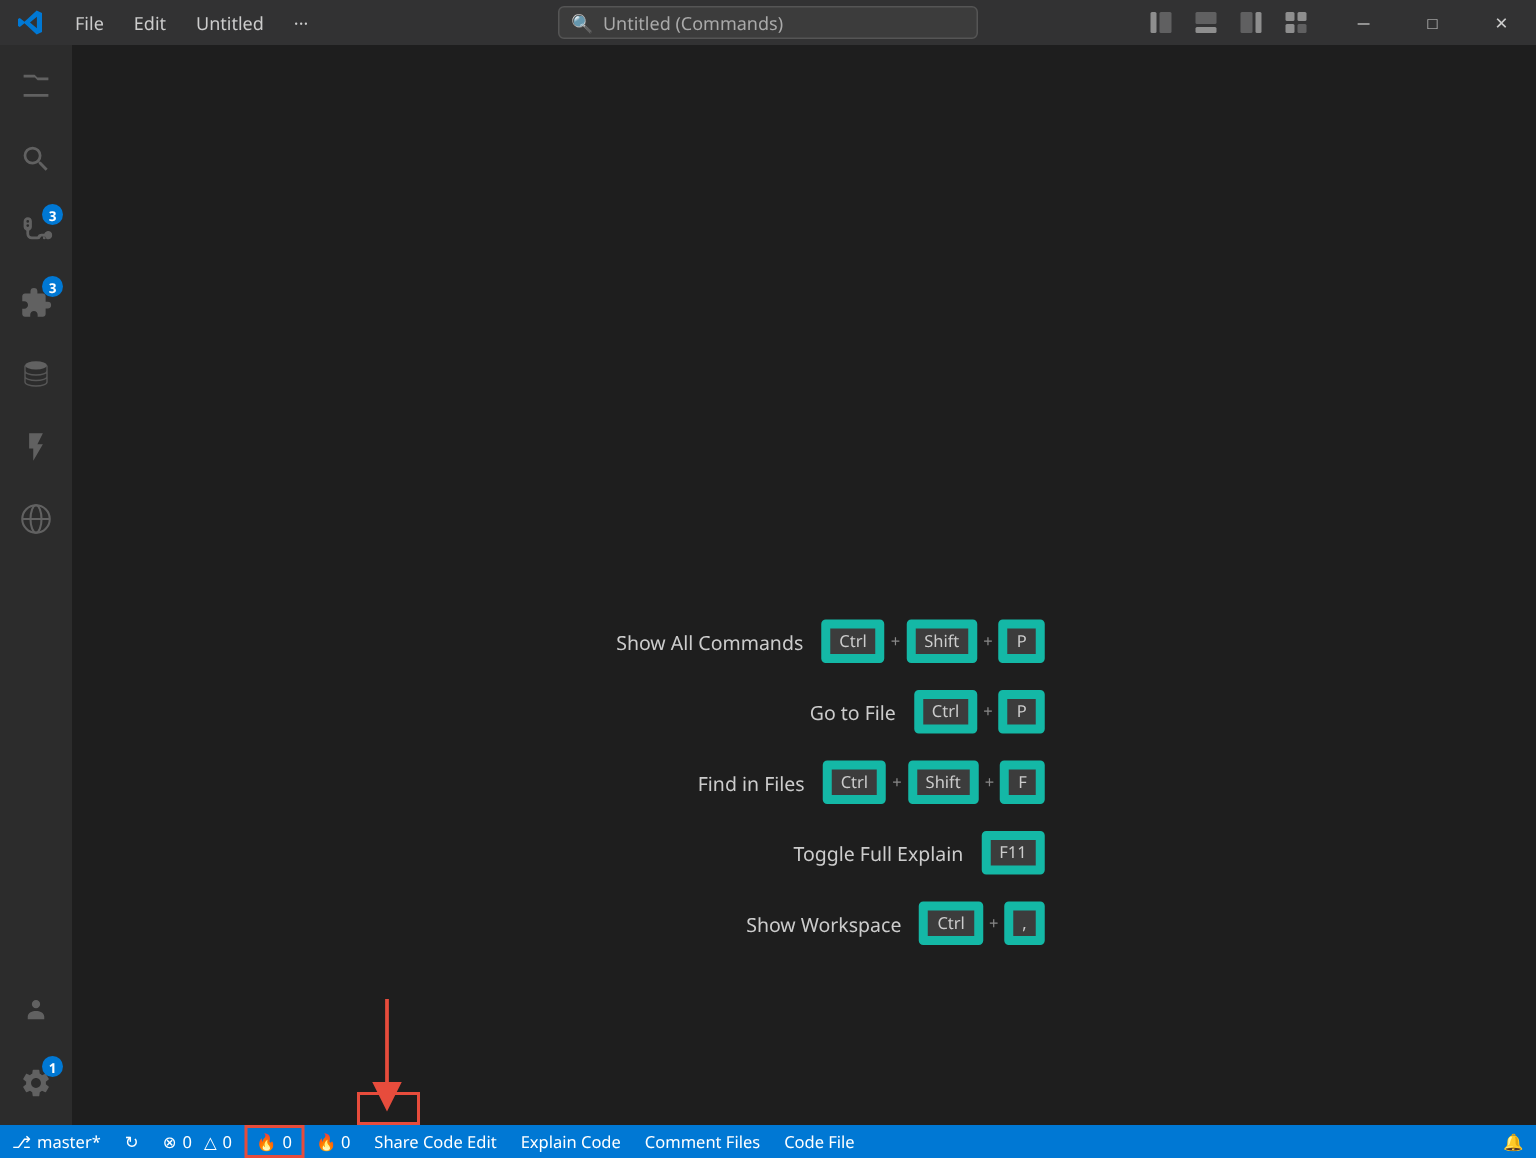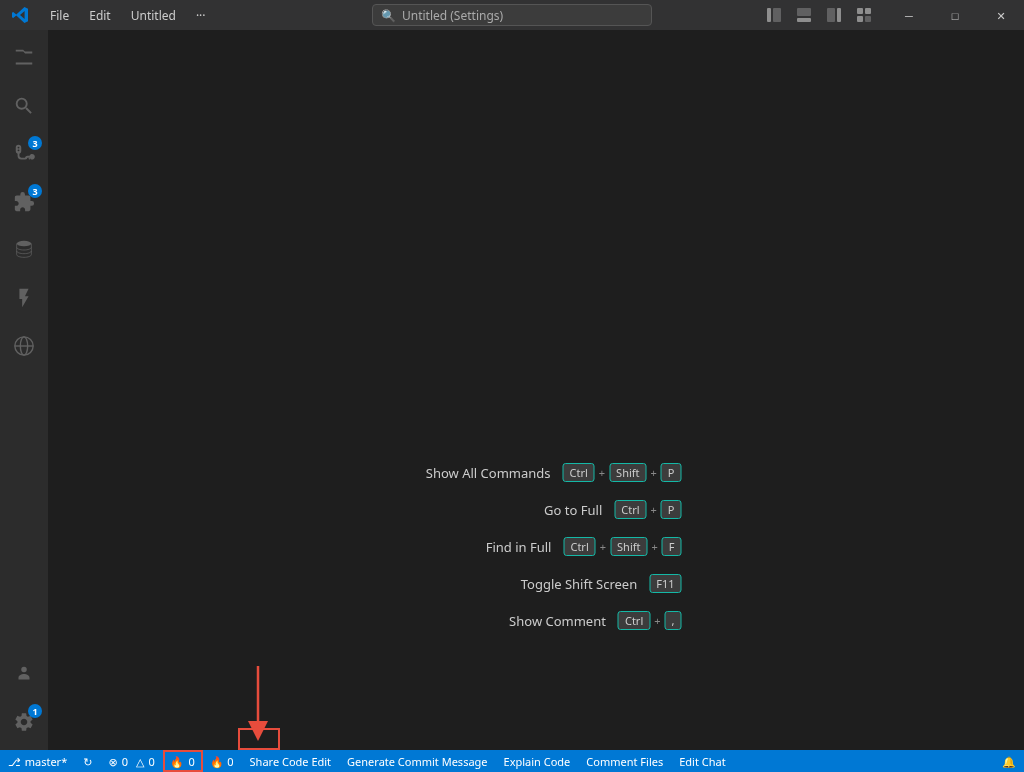--- a/index.html
+++ b/index.html
@@ -190,21 +190,21 @@
       text-align: right;
       min-width: 160px;
     }
     .shortcut-keys {
       display: flex;
       align-items: center;
       gap: 4px;
     }
     .key-badge {
       background: #3c3c3c;
-      border: 1px solid #14b8a6;
+      border: 6px solid #14b8a6;
       border-radius: 3px;
       padding: 1px 6px;
       font-size: 11px;
       color: #cccccc;
     }
     .key-plus {
       color: #888;
       font-size: 11px;
     }
 
@@ -273,21 +273,21 @@
   <div class="titlebar-menu">
     <div class="titlebar-menu-item">File</div>
     <div class="titlebar-menu-item">Edit</div>
     <div class="titlebar-menu-item">Untitled</div>
     <div class="titlebar-menu-item">···</div>
   </div>
 
   <div class="titlebar-center">
     <div class="search-bar">
       <span style="font-size:12px; color:#aaa;">🔍</span>
-      <span style="color:#aaa;">Untitled (Settings)</span>
+      <span style="color:#aaa;">Untitled (Commands)</span>
     </div>
   </div>
 
   <div class="titlebar-controls">
     <div class="titlebar-actions">
       <div class="titlebar-action" title="Toggle Primary Sidebar">
         <svg width="16" height="16" viewBox="0 0 16 16" fill="currentColor">
             <rect x="1" y="1" width="4" height="14" rx="1" opacity="0.6"></rect>
             <rect x="7" y="1" width="8" height="14" rx="1" opacity="0.3"></rect>
           </svg>
@@ -395,45 +395,45 @@
         <span class="shortcut-label">Show All Commands</span>
         <div class="shortcut-keys">
           <span class="key-badge">Ctrl</span>
           <span class="key-plus">+</span>
           <span class="key-badge">Shift</span>
           <span class="key-plus">+</span>
           <span class="key-badge">P</span>
         </div>
       </div>
       <div class="shortcut-row">
-        <span class="shortcut-label">Go to Full</span>
+        <span class="shortcut-label">Go to File</span>
         <div class="shortcut-keys">
           <span class="key-badge">Ctrl</span>
           <span class="key-plus">+</span>
           <span class="key-badge">P</span>
         </div>
       </div>
       <div class="shortcut-row">
-        <span class="shortcut-label">Find in Full</span>
+        <span class="shortcut-label">Find in Files</span>
         <div class="shortcut-keys">
           <span class="key-badge">Ctrl</span>
           <span class="key-plus">+</span>
           <span class="key-badge">Shift</span>
           <span class="key-plus">+</span>
           <span class="key-badge">F</span>
         </div>
       </div>
       <div class="shortcut-row">
-        <span class="shortcut-label">Toggle Shift Screen</span>
+        <span class="shortcut-label">Toggle Full Explain</span>
         <div class="shortcut-keys">
           <span class="key-badge">F11</span>
         </div>
       </div>
       <div class="shortcut-row">
-        <span class="shortcut-label">Show Comment</span>
+        <span class="shortcut-label">Show Workspace</span>
         <div class="shortcut-keys">
           <span class="key-badge">Ctrl</span>
           <span class="key-plus">+</span>
           <span class="key-badge">,</span>
         </div>
       </div>
     </div>
   </div>
 </div>
 
@@ -456,30 +456,27 @@
       <span>🔥</span>
       <span>0</span>
     </div>
     <div class="statusbar-item">
       <span>🔥 0</span>
     </div>
     <div class="statusbar-item">
       <span>Share Code Edit</span>
     </div>
     <div class="statusbar-item">
-      <span>Generate Commit Message</span>
-    </div>
-    <div class="statusbar-item">
       <span>Explain Code</span>
     </div>
     <div class="statusbar-item">
       <span>Comment Files</span>
     </div>
     <div class="statusbar-item">
-      <span>Edit Chat</span>
+      <span>Code File</span>
     </div>
   </div>
   <div class="statusbar-right">
     <div class="statusbar-item">
       <span>🔔</span>
     </div>
   </div>
 </div>
 
 <div class="red-box"></div>

